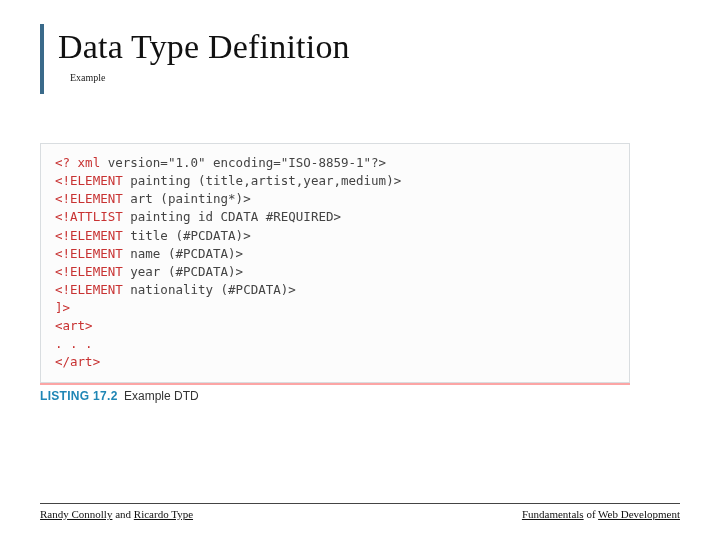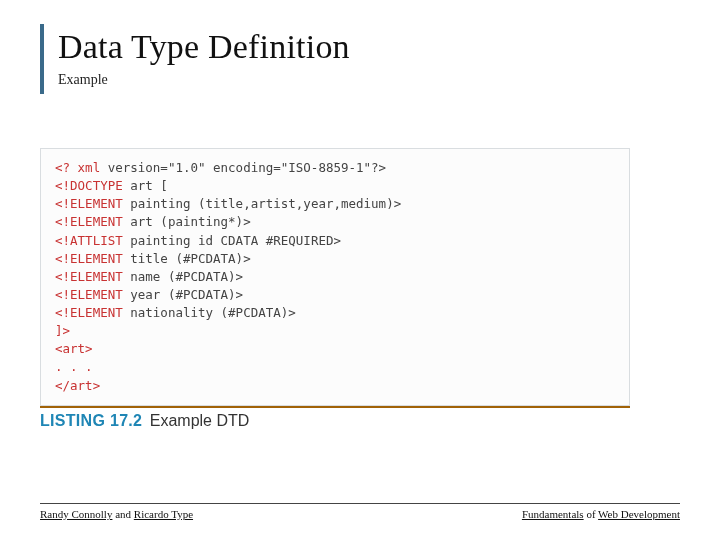--- a/index.html
+++ b/index.html
@@ -20,46 +20,46 @@
   }
   .title {
     font-size: 34px;
     font-weight: 400;
     color: #111;
     margin-left: 8px;
     margin-top: 0;
     letter-spacing: 0.2px;
   }
   .subtitle {
-    font-size: 14px;
+    font-size: 10px;
     color: #222;
-    margin-left: 8px;
+    margin-left: 20px;
     margin-top: 6px;
   }
   .code-box {
     margin-top: 60px;
     margin-left: -10px;
     width: 590px;
     border: 1px solid #d9dde0;
     background: #fcfcfc;
     padding: 10px 14px 10px 14px;
     font-family: 'Lucida Console', Consolas, monospace;
     font-size: 12.5px;
     line-height: 1.45;
   }
   .code-box .tag { color: #c83232; }
   .code-box .txt { color: #444; }
   .caption-row {
     margin-left: -10px;
     width: 590px;
-    border-top: 2px solid #a16207;
+    border-top: 2px solid #fca5a5;
     padding-top: 4px;
     margin-top: 0;
     font-family: Arial, Helvetica, sans-serif;
-    font-size: 16px;
+    font-size: 12px;
   }
   .caption-row .label { color: #1f86b5; font-weight: bold; letter-spacing: 0.3px; }
   .caption-row .desc { color: #333; margin-left: 3px; }
   .footer {
     position: absolute;
     left: 40px;
     right: 40px;
     bottom: 20px;
   }
   .footer-rule {
@@ -78,21 +78,20 @@
 </head>
 <body>
 
 <div class="slide">
   <div class="side-rule"></div>
   <h1 class="title">Data Type Definition</h1>
   <div class="subtitle">Example</div>
 
   <div class="code-box">
     <div><span class="tag">&lt;? xml</span><span class="txt"> version="1.0" encoding="ISO-8859-1"?&gt;</span></div>
-    <div><span class="tag">&lt;!DOCTYPE</span><span class="txt"> art [</span></div>
     <div><span class="tag">&lt;!ELEMENT</span><span class="txt"> painting (title,artist,year,medium)&gt;</span></div>
     <div><span class="tag">&lt;!ELEMENT</span><span class="txt"> art (painting*)&gt;</span></div>
     <div><span class="tag">&lt;!ATTLIST</span><span class="txt"> painting id CDATA #REQUIRED&gt;</span></div>
     <div><span class="tag">&lt;!ELEMENT</span><span class="txt"> title (#PCDATA)&gt;</span></div>
     <div><span class="tag">&lt;!ELEMENT</span><span class="txt"> name (#PCDATA)&gt;</span></div>
     <div><span class="tag">&lt;!ELEMENT</span><span class="txt"> year (#PCDATA)&gt;</span></div>
     <div><span class="tag">&lt;!ELEMENT</span><span class="txt"> nationality (#PCDATA)&gt;</span></div>
     <div><span class="tag">]&gt;</span><span class="txt"></span></div>
     <div><span class="tag">&lt;art&gt;</span><span class="txt"></span></div>
     <div><span class="tag">. . .</span><span class="txt"></span></div>

